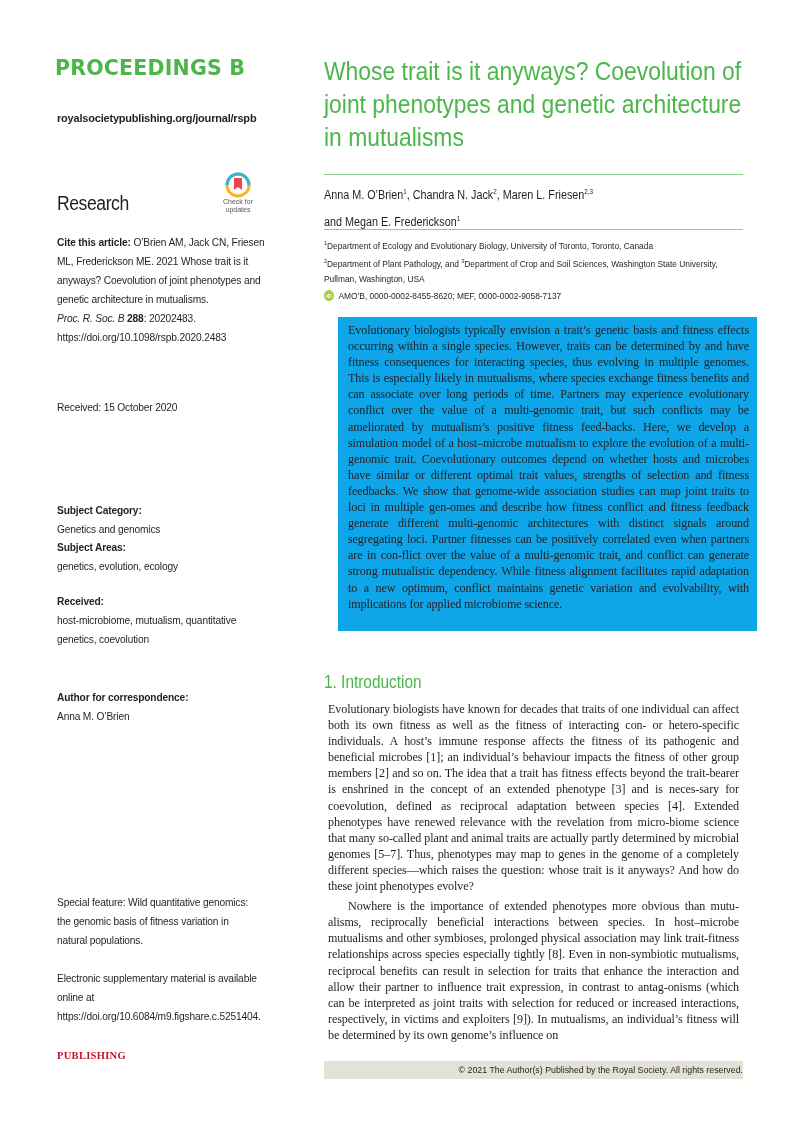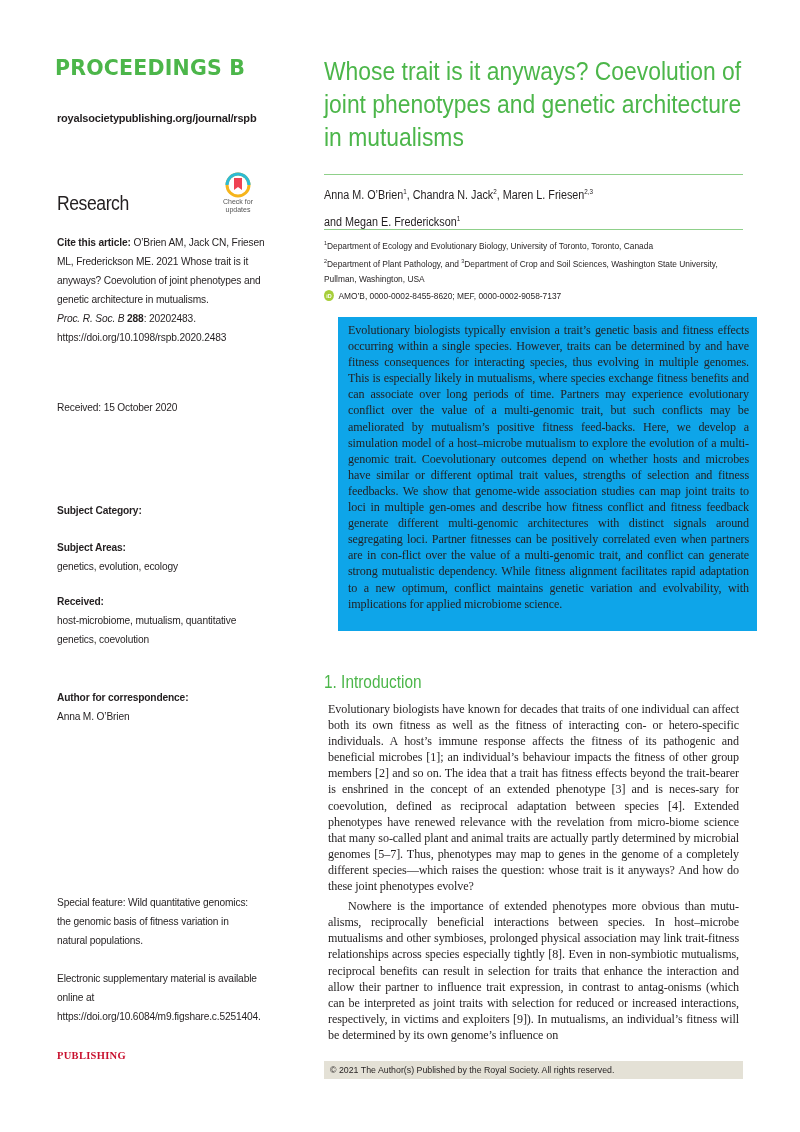--- a/index.html
+++ b/index.html
@@ -33,21 +33,21 @@
   .affils { position: absolute; left: 324px; top: 236px; width: 470px; font-family: "Liberation Sans", sans-serif; font-size: 9.3px; line-height: 15px; color: #231f20; transform: scaleX(0.9); transform-origin: left; }
   .affils sup { font-size: 6px; }
   .orcid { position: absolute; left: 324px; top: 290px; font-family: "Liberation Sans", sans-serif; font-size: 9.3px; color: #231f20; display: flex; align-items: center; gap: 5px; transform: scaleX(0.9); transform-origin: left; }
   .orcid-icon { width: 11px; height: 11px; border-radius: 50%; background: #a6ce39; color: #fff; font-size: 6px; font-weight: bold; display: inline-flex; align-items: center; justify-content: center; }
   .abstract { position: absolute; left: 324px; top: 317px; width: 419px; height: 314px; background: #0ea5e9; box-sizing: border-box; padding: 5px 8px 0 10px; margin-left: 14px; }
   .abstract p { margin: 0; font-family: "Liberation Serif", serif; font-size: 12.1px; line-height: 16.1px; text-align: justify; color: #231f20; letter-spacing: -0.1px; }
   .section-heading { position: absolute; left: 324px; top: 672px; font-family: "Liberation Sans", sans-serif; font-size: 17.5px; color: #4cb64a; transform: scaleX(0.88); transform-origin: left; }
   .body-text { position: absolute; left: 324px; top: 697px; width: 419px; }
   .body-text p { margin: 4px; font-family: "Liberation Serif", serif; font-size: 12.1px; line-height: 16.1px; text-align: justify; color: #231f20; letter-spacing: -0.1px; }
   .body-text p.indent { text-indent: 20px; }
-  .copyright { position: absolute; left: 324px; top: 1061px; width: 419px; height: 18px; background: #e4e1d6; box-sizing: border-box; padding-left: 6px; font-family: "Liberation Sans", sans-serif; font-size: 8.8px; line-height: 18px; color: #231f20; }
+  .copyright { position: absolute; left: 324px; top: 1061px; width: 419px; height: 18px; background: #e4e1d6; box-sizing: border-box; padding-left: 6px; font-family: "Liberation Sans", sans-serif; font-size: 8.8px; line-height: 18px; color: #231f20; text-align: right; }
 </style>
 </head>
 <body>
 
 <div class="journal-name">PROCEEDINGS B</div>
 <div class="journal-url">royalsocietypublishing.org/journal/rspb</div>
 <div class="article-type">Research</div>
 
 <div class="check-updates">
   <svg width="26" height="26" viewBox="0 0 26 26">
@@ -64,20 +64,21 @@
   <i>Proc. R. Soc. B</i> <b>288</b><span>: 20202483.</span><br>
   <span>https://doi.org/10.1098/rspb.2020.2483</span>
 </div>
 
 <div class="side-block received">
   <div>Received: 15 October 2020</div>
 </div>
 
 <div class="side-block subj-cat">
   <b>Subject Category:</b>
+  <div>Genetics and genomics</div>
 </div>
 
 <div class="side-block subj-areas">
   <b>Subject Areas:</b>
   <div>genetics, evolution, ecology</div>
 </div>
 
 <div class="side-block keywords">
   <b>Received:</b>
   <div style="width:185px">host-microbiome, mutualism, quantitative genetics, coevolution</div>

